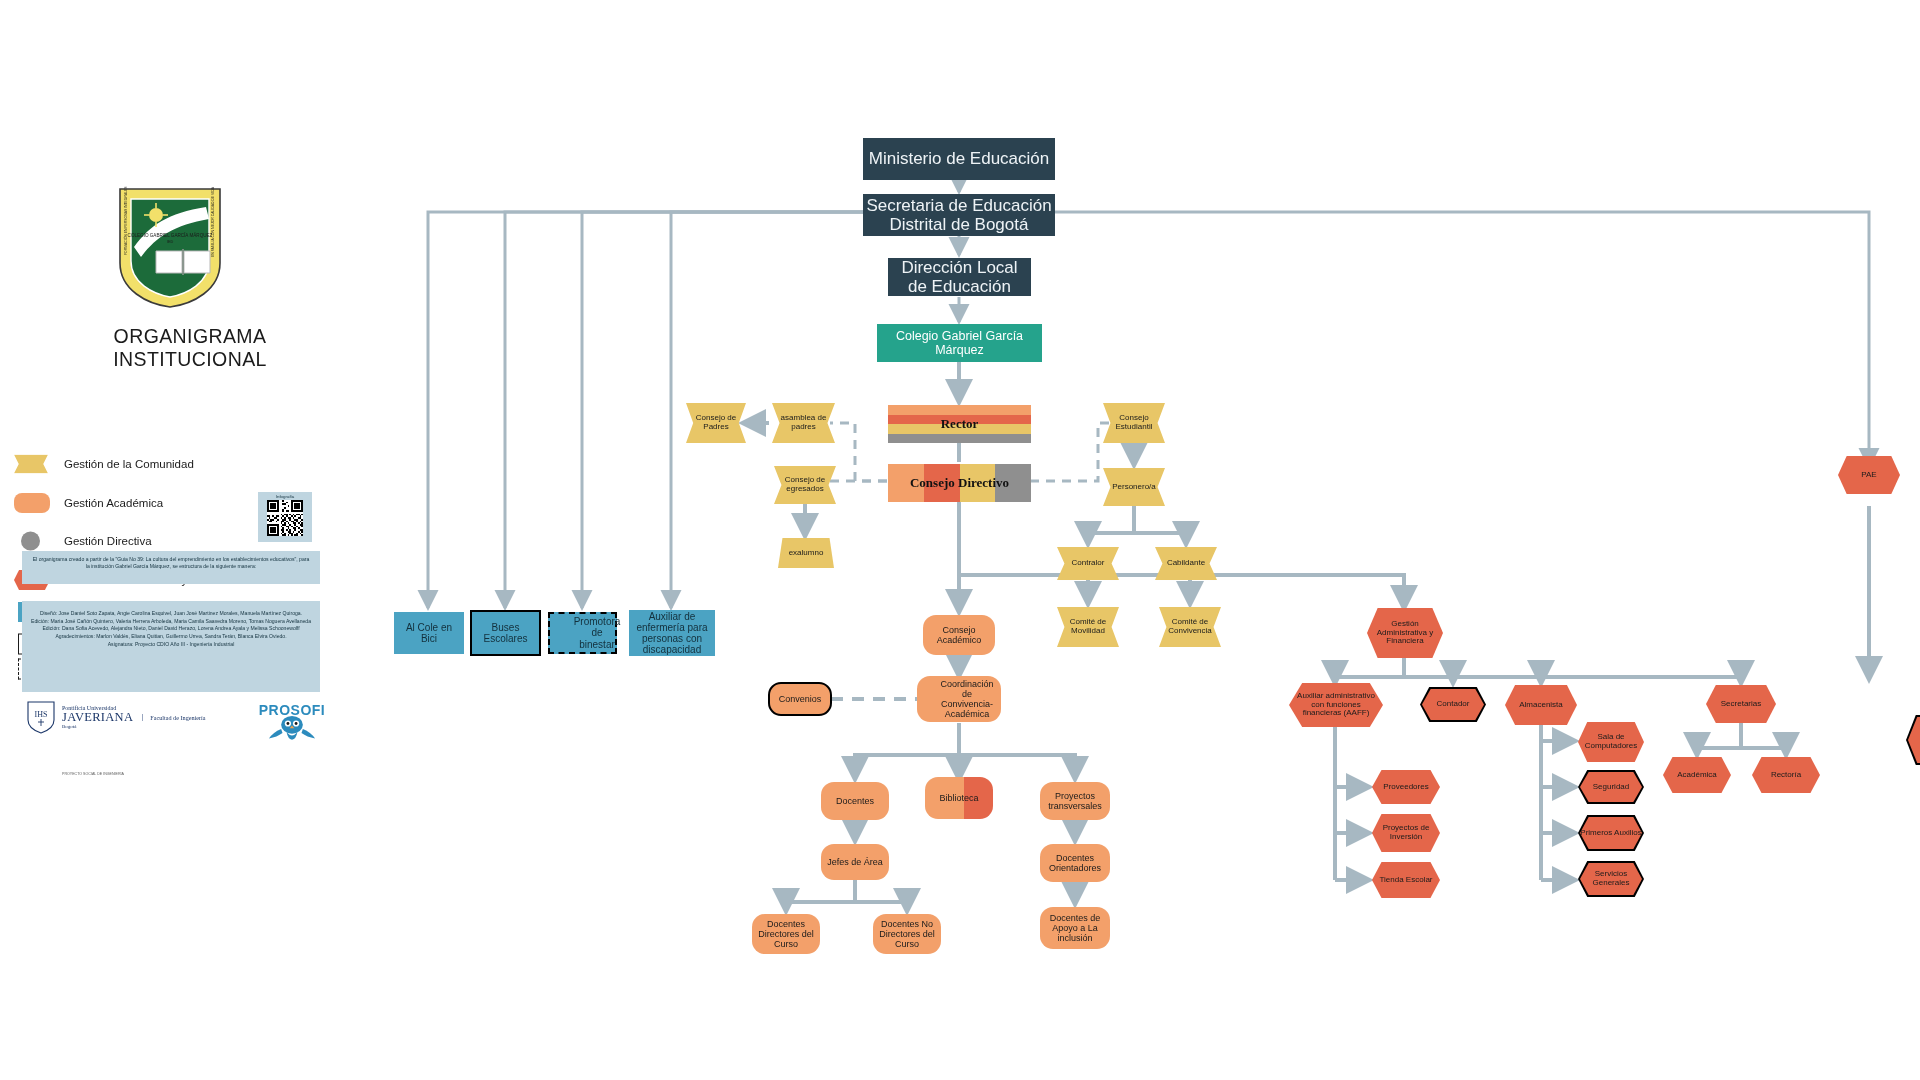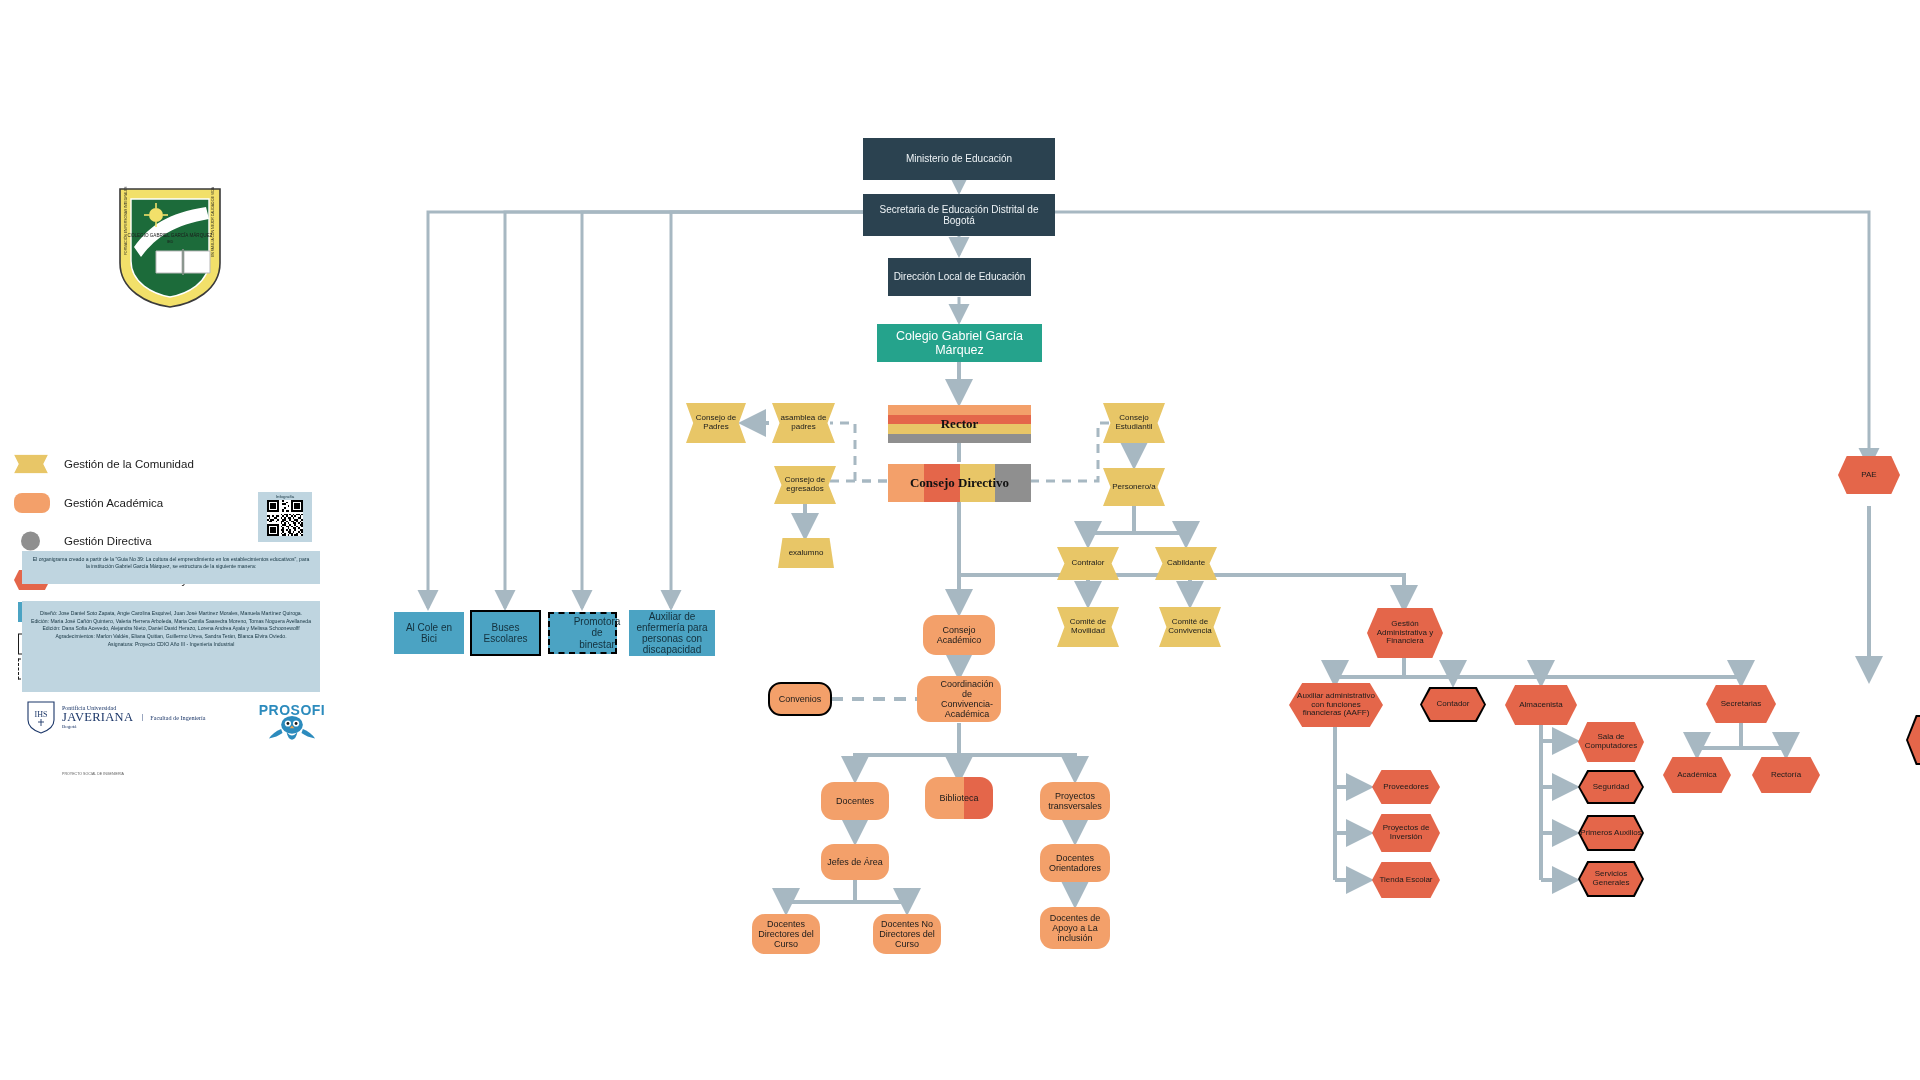--- a/index.html
+++ b/index.html
@@ -8,21 +8,21 @@
        font-family:"Liberation Sans","DejaVu Sans",sans-serif;color:#1b1b1b;}
   #stage{position:absolute;inset:0;width:1920px;height:1080px;}
 
   svg#wires{position:absolute;left:0;top:0;width:1920px;height:1080px;pointer-events:none;}
 
   .node{position:absolute;box-sizing:border-box;display:flex;align-items:center;
         justify-content:center;text-align:center;line-height:1.12;}
   .node span{display:block;padding:0 3px;}
 
   
-  .navy{background:#2b4250;color:#eef3f6;font-size:10px;}
+  .navy{background:#2b4250;color:#eef3f6;font-size:17px;}
   
   .teal{background:#25a38c;color:#ffffff;font-size:12.5px;}
   
   .blue{background:#4ba3c3;color:#13303c;font-size:10px;}
   .blue.priv{border:2.5px solid #000;}
   .blue.subred{border:2.5px dashed #000;padding-left:29px;}
 
   
   .bowtie{background:#e8c667;color:#1b1b1b;font-size:8px;
      clip-path:polygon(0 0,100% 0,88% 50%,100% 100%,0 100%,12% 50%);}
@@ -207,20 +207,21 @@
         <line x1="53" y1="30" x2="58" y2="30"></line>
     </g>
     <path d="M46,66 h26 v22 h-26 z M74,66 h26 v22 h-26 z" fill="#ffffff" stroke="#b9b9b9"></path>
     <path d="M73,64 v26" stroke="#9a9a9a" stroke-width="1.4"></path>
     <text x="60" y="52" font-size="4.6" text-anchor="middle" font-family="Liberation Sans, sans-serif" fill="#1b1b1b">COLEGIO GABRIEL GARCÍA MÁRQUEZ</text>
     <text x="60" y="58" font-size="3.8" text-anchor="middle" font-family="Liberation Sans, sans-serif" fill="#1b1b1b">IED</text>
     <text x="17" y="70" font-size="3.4" transform="rotate(-90 17,70)" font-family="Liberation Sans, sans-serif" fill="#1b1b1b">FORMACIÓN EN PERSONAS INTEGRALES</text>
     <text x="104" y="72" font-size="3.4" transform="rotate(-90 104,72)" font-family="Liberation Sans, sans-serif" fill="#1b1b1b">EN FAMILIA CON  MEJOR CALIDAD DE VIDA</text>
   </svg>
 
+  <div id="title">ORGANIGRAMA INSTITUCIONAL</div>
 
   <div class="leg" style="top:452px;height:24px;width:300px;">
     <span class="sw sw-bow"></span>
     <span class="tx">Gestión de la Comunidad</span>
   </div>
   <div class="leg" style="top:491px;height:24px;width:300px;">
     <span class="sw sw-acad"></span>
     <span class="tx">Gestión Académica</span>
   </div>
   <div class="leg" style="top:529px;height:24px;width:300px;">

